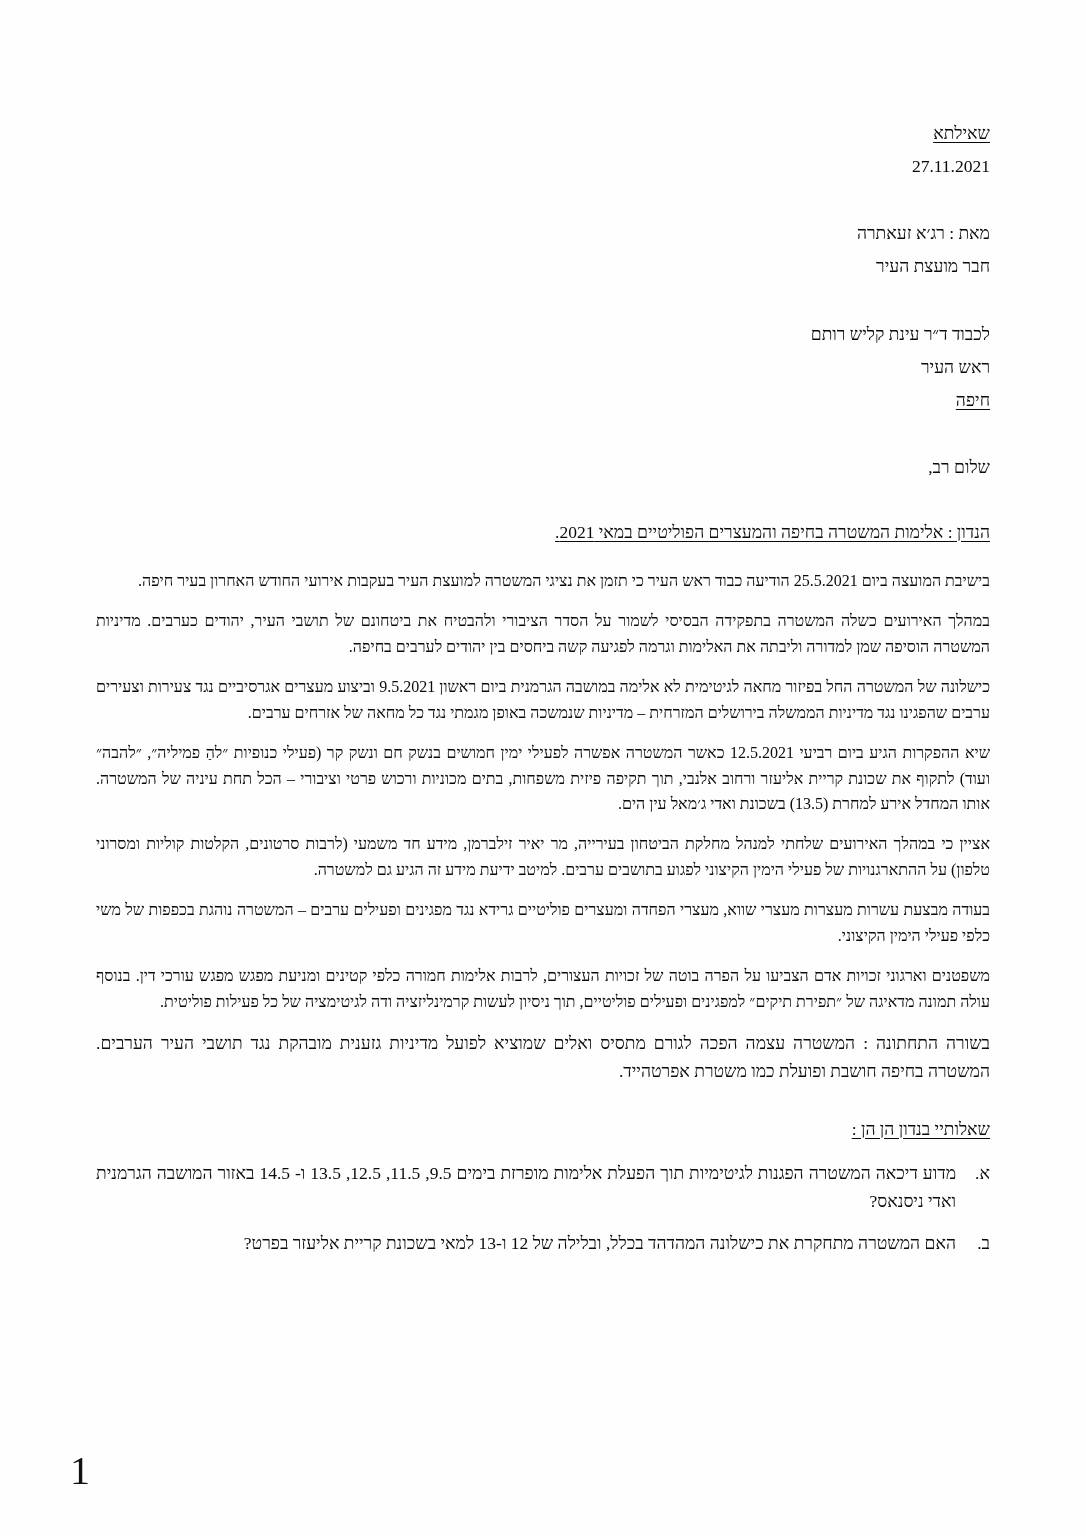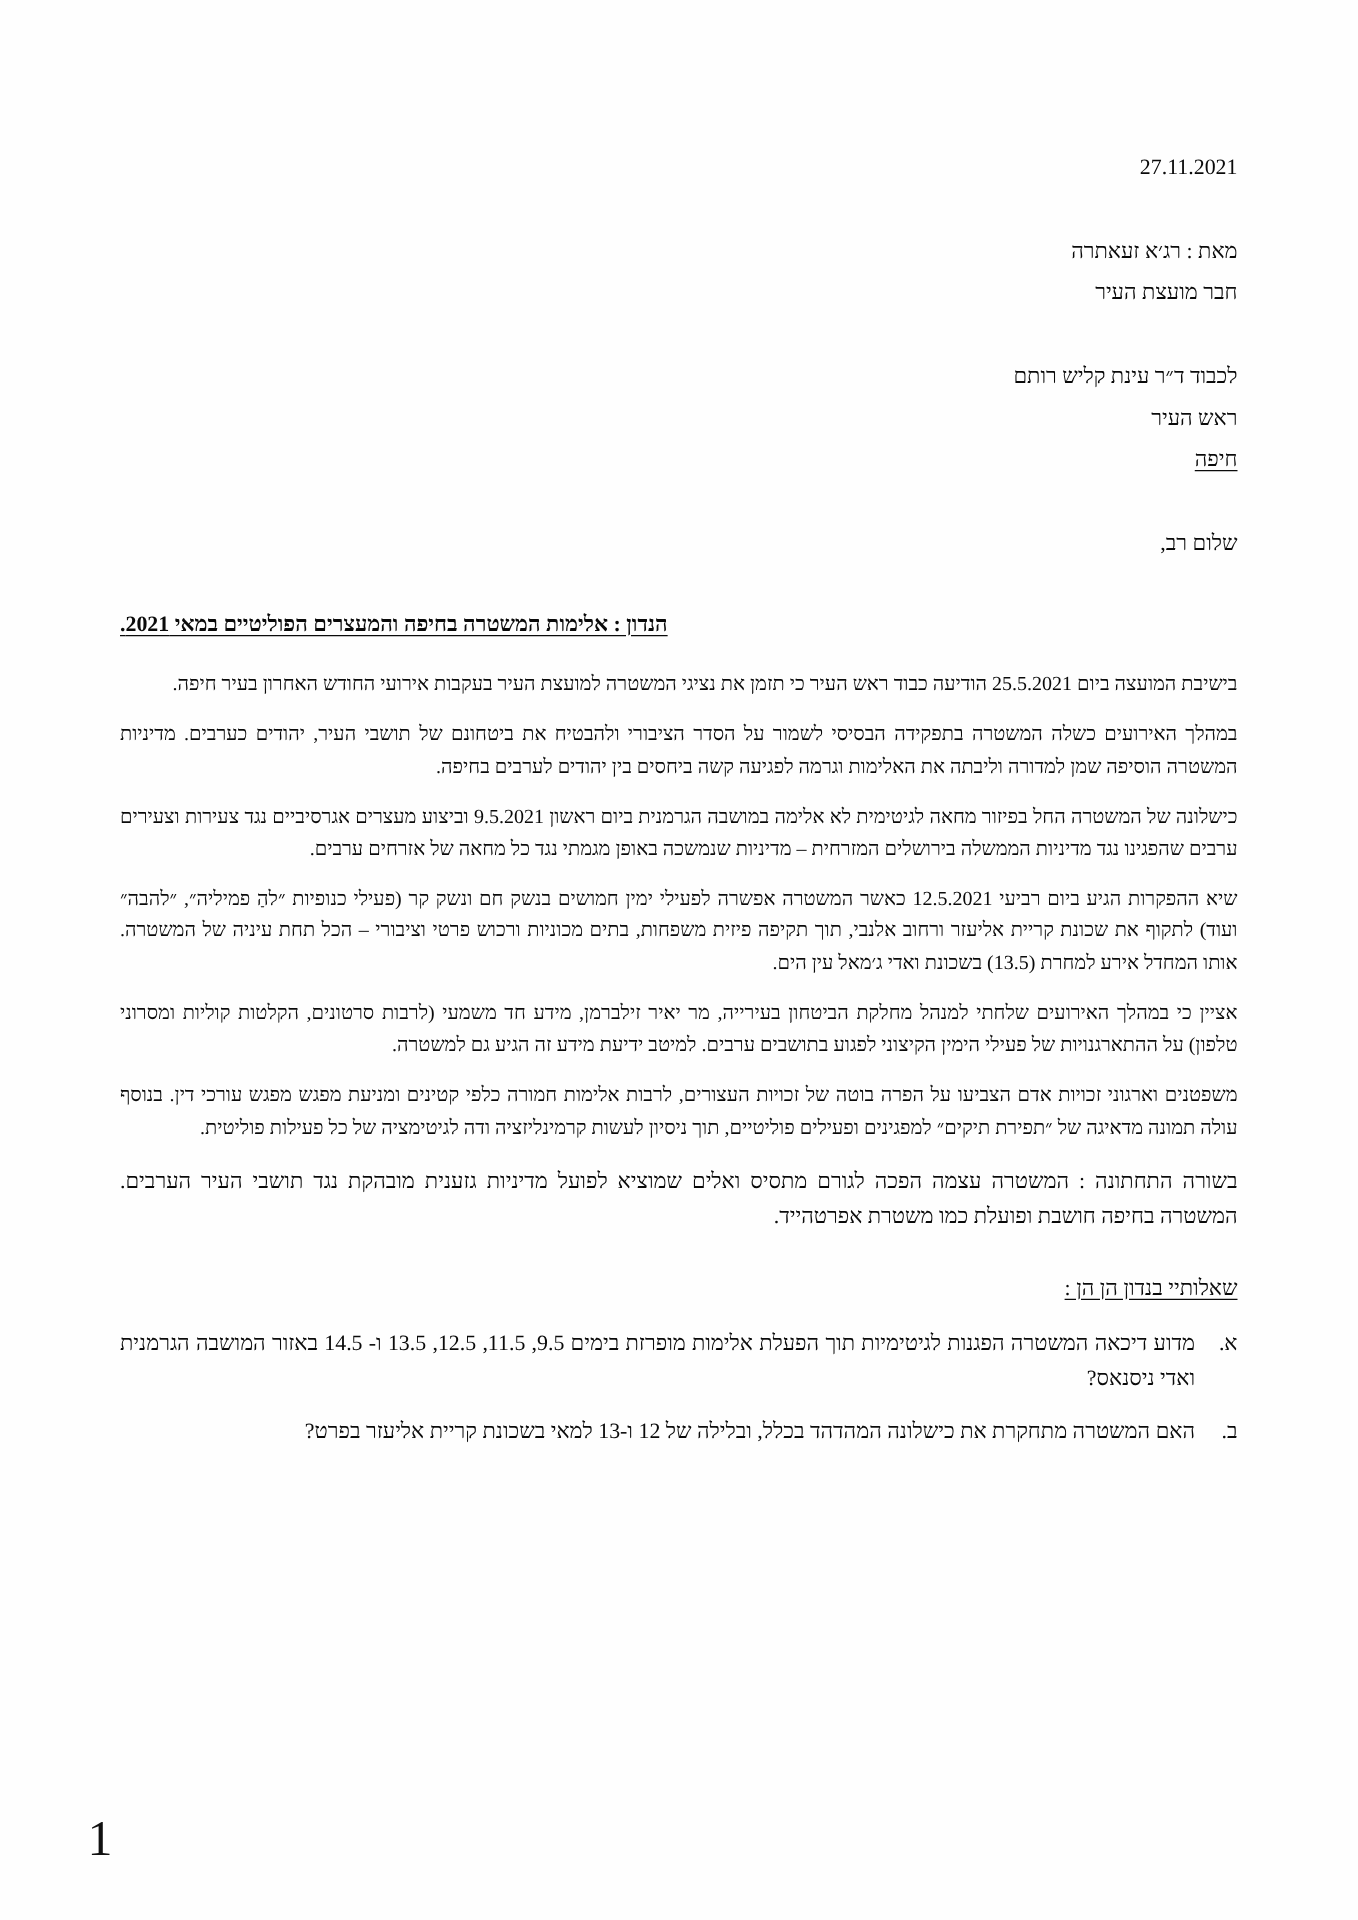--- a/index.html
+++ b/index.html
@@ -36,22 +36,22 @@
     white-space: pre-wrap;
   }
   .underline {
     text-decoration: underline;
     text-underline-offset: 3px;
   }
   .spacer-lg { height: 34px; }
   .spacer-md { height: 24px; }
 
   .subject {
-    text-align: left;
-    font-weight: bold;
+    text-align: right;
+    font-weight: normal;
     text-decoration: underline;
     text-underline-offset: 3px;
     font-size: 17.5px;
     margin: 8px 0 22px 0;
   }
   p.body-par {
     margin: 0 0 14px 0;
     text-align: justify;
     text-justify: inter-word;
     line-height: 1.62;
@@ -105,20 +105,21 @@
     color: #111;
   }
 </style>
 </head>
 <body>
 
 <div class="page">
   <div class="doc">
 
     <div class="hdr-block">
+      <div class="line underline">שאילתא</div>
       <div class="line">27.11.2021</div>
 
       <div class="spacer-lg"></div>
 
       <div class="line">מאת : רג׳א זעאתרה</div>
       <div class="line">חבר מועצת העיר</div>
 
       <div class="spacer-lg"></div>
 
       <div class="line">לכבוד ד״ר עינת קליש רותם</div>
@@ -133,20 +134,21 @@
     <div class="spacer-md"></div>
 
     <div class="subject">הנדון : אלימות המשטרה בחיפה והמעצרים הפוליטיים במאי 2021.</div>
 
     <div>
       <p class="body-par">בישיבת המועצה ביום 25.5.2021 הודיעה כבוד ראש העיר כי תזמן את נציגי המשטרה למועצת העיר בעקבות אירועי החודש האחרון בעיר חיפה.</p>
       <p class="body-par">במהלך האירועים כשלה המשטרה בתפקידה הבסיסי לשמור על הסדר הציבורי ולהבטיח את ביטחונם של תושבי העיר, יהודים כערבים. מדיניות המשטרה הוסיפה שמן למדורה וליבתה את האלימות וגרמה לפגיעה קשה ביחסים בין יהודים לערבים בחיפה.</p>
       <p class="body-par">כישלונה של המשטרה החל בפיזור מחאה לגיטימית לא אלימה במושבה הגרמנית ביום ראשון 9.5.2021 וביצוע מעצרים אגרסיביים נגד צעירות וצעירים ערבים שהפגינו נגד מדיניות הממשלה בירושלים המזרחית – מדיניות שנמשכה באופן מגמתי נגד כל מחאה של אזרחים ערבים.</p>
       <p class="body-par">שיא ההפקרות הגיע ביום רביעי 12.5.2021 כאשר המשטרה אפשרה לפעילי ימין חמושים בנשק חם ונשק קר (פעילי כנופיות ״להַ פמיליה״, ״להבה״ ועוד) לתקוף את שכונת קריית אליעזר ורחוב אלנבי, תוך תקיפה פיזית משפחות, בתים מכוניות ורכוש פרטי וציבורי – הכל תחת עיניה של המשטרה. אותו המחדל אירע למחרת (13.5) בשכונת ואדי ג׳מאל עין הים.</p>
       <p class="body-par">אציין כי במהלך האירועים שלחתי למנהל מחלקת הביטחון בעירייה, מר יאיר זילברמן, מידע חד משמעי (לרבות סרטונים, הקלטות קוליות ומסרוני טלפון) על ההתארגנויות של פעילי הימין הקיצוני לפגוע בתושבים ערבים. למיטב ידיעת מידע זה הגיע גם למשטרה.</p>
+      <p class="body-par">בעודה מבצעת עשרות מעצרות מעצרי שווא, מעצרי הפחדה ומעצרים פוליטיים גרידא נגד מפגינים ופעילים ערבים – המשטרה נוהגת בכפפות של משי כלפי פעילי הימין הקיצוני.</p>
       <p class="body-par">משפטנים וארגוני זכויות אדם הצביעו על הפרה בוטה של זכויות העצורים, לרבות אלימות חמורה כלפי קטינים ומניעת מפגש מפגש עורכי דין. בנוסף עולה תמונה מדאיגה של ״תפירת תיקים״ למפגינים ופעילים פוליטיים, תוך ניסיון לעשות קרמינליזציה ודה לגיטימציה של כל פעילות פוליטית.</p>
       <p class="bold-par">בשורה התחתונה : המשטרה עצמה הפכה לגורם מתסיס ואלים שמוציא לפועל מדיניות גזענית מובהקת נגד תושבי העיר הערבים. המשטרה בחיפה חושבת ופועלת כמו משטרת אפרטהייד.</p>
     </div>
 
     <div class="questions-title">שאלותיי בנדון הן הן :</div>
 
     <ul class="q-list">
       <li class="q-item">
         <span class="q-marker">א.</span>
         <span class="q-text">מדוע דיכאה המשטרה הפגנות לגיטימיות תוך הפעלת אלימות מופרזת בימים 9.5, 11.5, 12.5, 13.5 ו- 14.5 באזור המושבה הגרמנית ואדי ניסנאס?</span>

